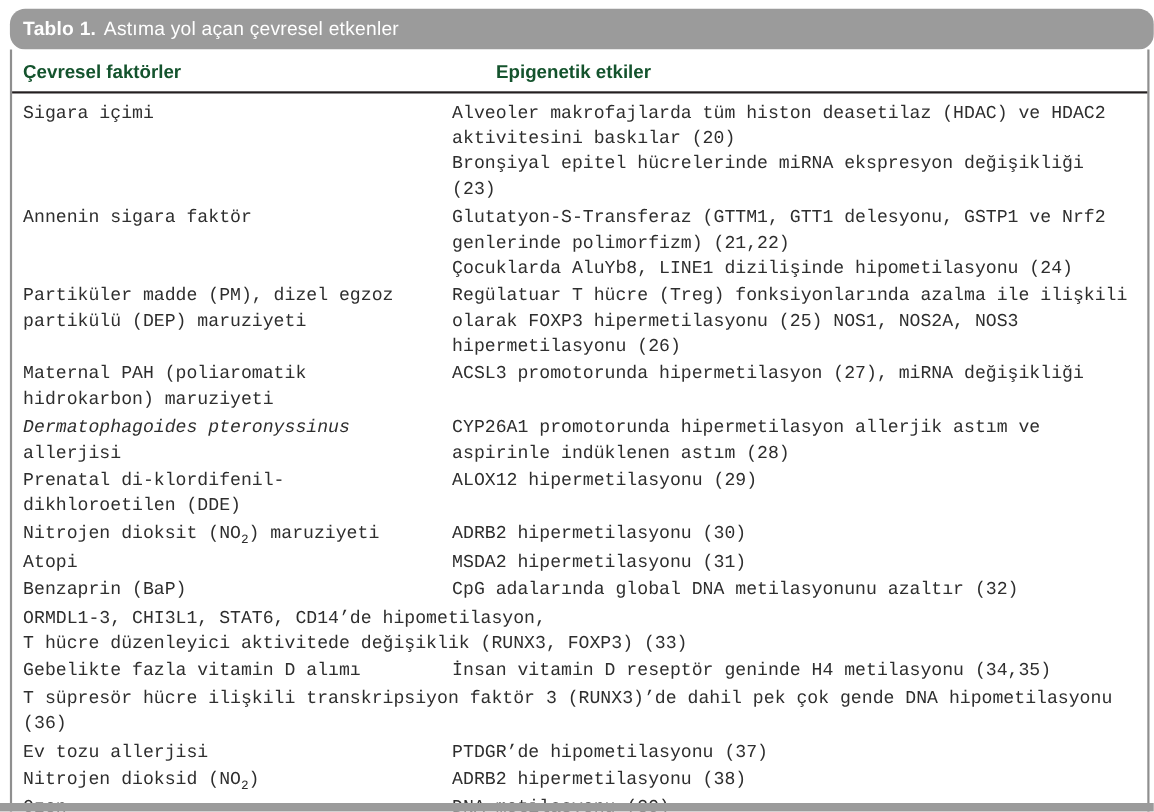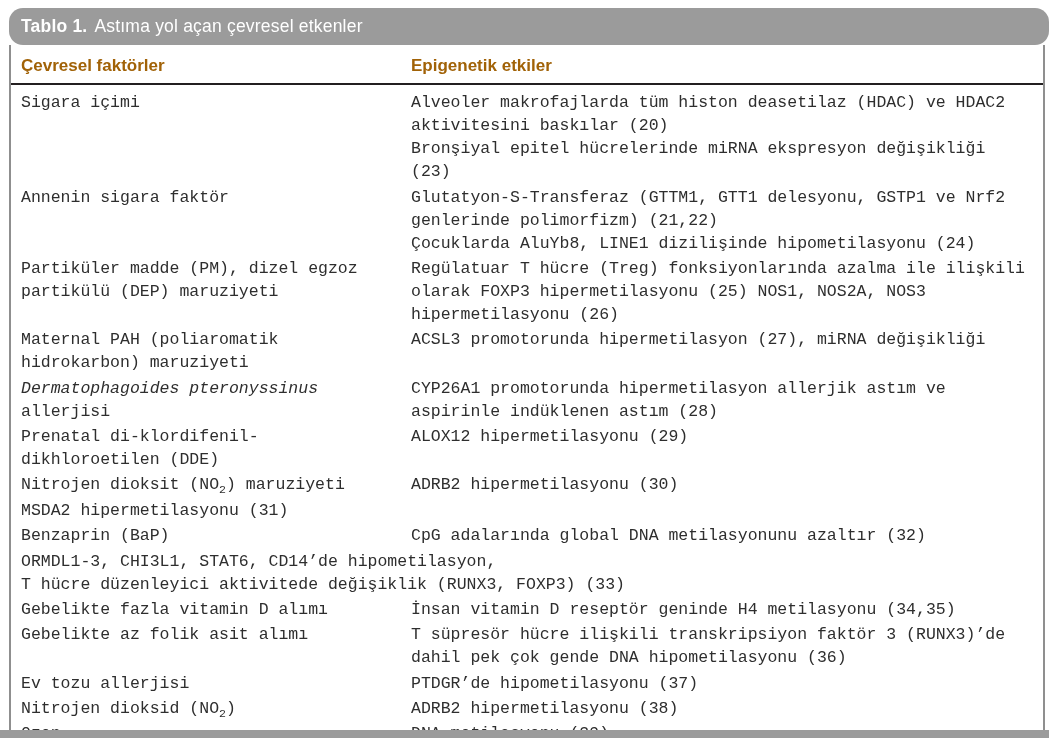--- a/index.html
+++ b/index.html
@@ -17,21 +17,21 @@
   .tablewrap{
     position:absolute;left:9px;top:45px;width:1036px;box-sizing:border-box;
     background:#fff;
     border-left:2px solid var(--side,#8f8f8f);
     border-right:2px solid var(--side,#8f8f8f);
     border-bottom:2px solid var(--rule,#231f20);
   }
   .header-row{
     display:flex;padding:9px 12px 5px 10px;
     border-bottom:2px solid var(--rule,#231f20);
-    font-weight:bold;font-size:17px;color:#a16207;line-height:24px;
+    font-weight:bold;font-size:17px;color:#14532d;line-height:24px;gap:40px;
   }
   .header-row .hf{width:390px;flex:none;}
   .header-row .he{flex:1;}
 
   .table-body{
     padding:5px 12px 4px 10px;
     border-bottom:2px solid var(--rule,#231f20);
     font-size:16.5px;color:var(--text,#2e2e2e);
   }
   .row{display:flex;align-items:flex-start;padding:1.2px 0;}
@@ -117,20 +117,23 @@
         </div>
         <div class="row">
           <div class="cell factor">
             <div class="line"><span>Nitrojen dioksit (NO</span><sub>2</sub><span>) maruziyeti</span></div>
           </div>
           <div class="cell effect">
             <div class="line"><span>ADRB2 hipermetilasyonu (30)</span></div>
           </div>
         </div>
         <div class="row">
+          <div class="cell factor">
+            <div class="line"><span>Atopi</span></div>
+          </div>
           <div class="cell effect">
             <div class="line"><span>MSDA2 hipermetilasyonu (31)</span></div>
           </div>
         </div>
         <div class="row">
           <div class="cell factor">
             <div class="line"><span>Benzaprin (BaP)</span></div>
           </div>
           <div class="cell effect">
             <div class="line"><span>CpG adalarında global DNA metilasyonunu azaltır (32)</span></div>
@@ -144,23 +147,20 @@
         </div>
         <div class="row">
           <div class="cell factor">
             <div class="line"><span>Gebelikte fazla vitamin D alımı</span></div>
           </div>
           <div class="cell effect">
             <div class="line"><span>İnsan vitamin D reseptör geninde H4 metilasyonu (34,35)</span></div>
           </div>
         </div>
         <div class="row">
-          <div class="cell factor">
-            <div class="line"><span>Gebelikte az folik asit alımı</span></div>
-          </div>
           <div class="cell effect">
             <div class="line"><span>T süpresör hücre ilişkili transkripsiyon faktör 3 (RUNX3)’de dahil pek çok gende DNA hipometilasyonu (36)</span></div>
           </div>
         </div>
         <div class="row">
           <div class="cell factor">
             <div class="line"><span>Ev tozu allerjisi</span></div>
           </div>
           <div class="cell effect">
             <div class="line"><span>PTDGR’de hipometilasyonu (37)</span></div>

